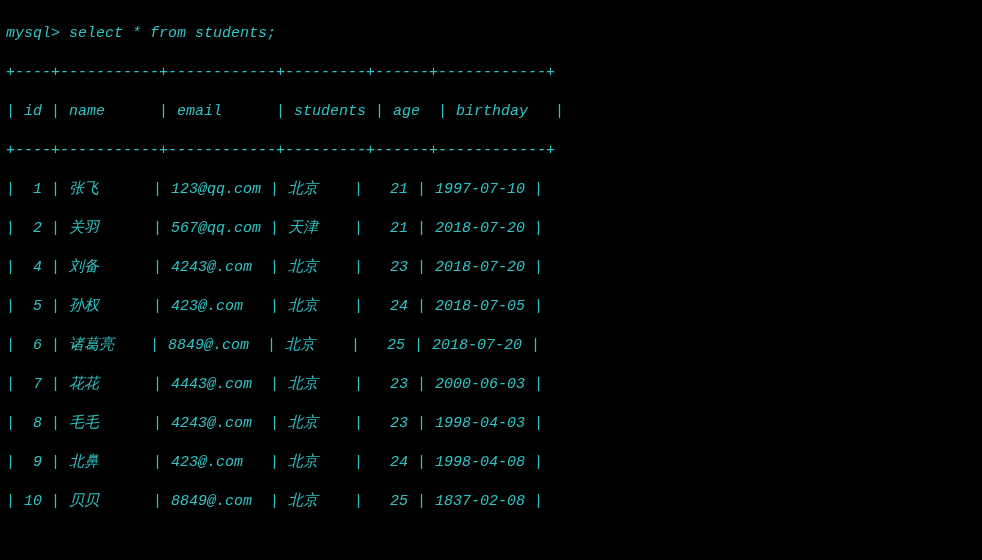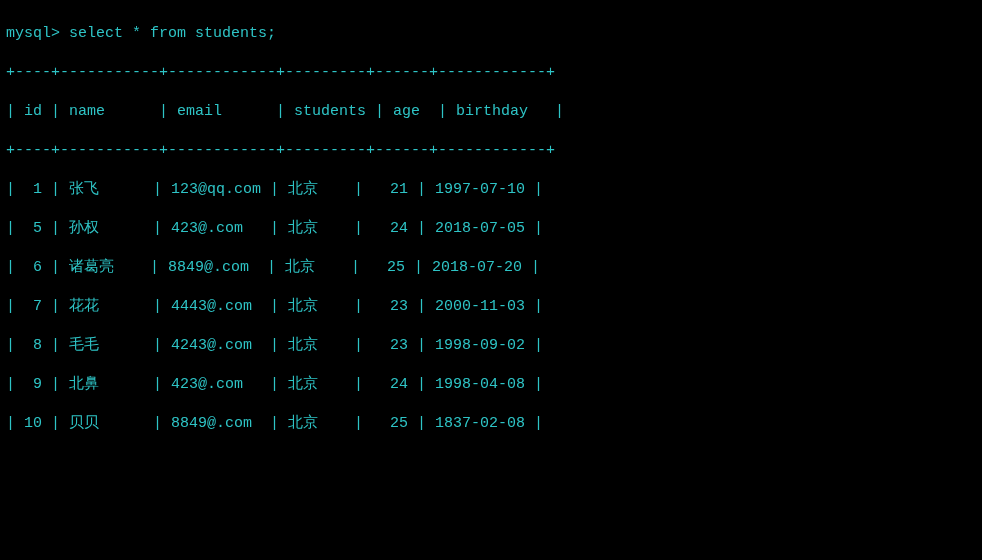--- a/index.html
+++ b/index.html
@@ -12,35 +12,37 @@
     line-height: 1.3;
     width: 982px;
     height: 560px;
     overflow: hidden;
   }
   .terminal {
     padding: 4px 6px;
     white-space: pre;
     position: relative;
   }
-  .line { display: block; }
+  .line { display: block; font-style: italic; }
 </style>
 </head>
 <body>
 
 <div class="terminal">
 <span class="line"><span>mysql&gt;</span> <span>select * from students;</span></span>
 <span class="line">+----+-----------+------------+---------+------+------------+</span>
 <span class="line">| id | name      | email      | students | age  | birthday   |</span>
 <span class="line">+----+-----------+------------+---------+------+------------+</span>
 <span class="line">|  1 | 张飞      | 123@qq.com | 北京    |   21 | 1997-07-10 |</span>
+<span class="line">|  2 | 关羽      | 567@qq.com | 天津    |   21 | 2018-07-20 |</span>
+<span class="line">|  4 | 刘备      | 4243@.com  | 北京    |   23 | 2018-07-20 |</span>
 <span class="line">|  5 | 孙权      | 423@.com   | 北京    |   24 | 2018-07-05 |</span>
 <span class="line">|  6 | 诸葛亮    | 8849@.com  | 北京    |   25 | 2018-07-20 |</span>
-<span class="line">|  7 | 花花      | 4443@.com  | 北京    |   23 | 2000-11-03 |</span>
-<span class="line">|  8 | 毛毛      | 4243@.com  | 北京    |   23 | 1998-09-02 |</span>
+<span class="line">|  7 | 花花      | 4443@.com  | 北京    |   23 | 2000-06-03 |</span>
+<span class="line">|  8 | 毛毛      | 4243@.com  | 北京    |   23 | 1998-04-03 |</span>
 <span class="line">|  9 | 北鼻      | 423@.com   | 北京    |   24 | 1998-04-08 |</span>
 <span class="line">| 10 | 贝贝      | 8849@.com  | 北京    |   25 | 1837-02-08 |</span>
 
 
 <span class="line"></span>
 
 
 
 
 

